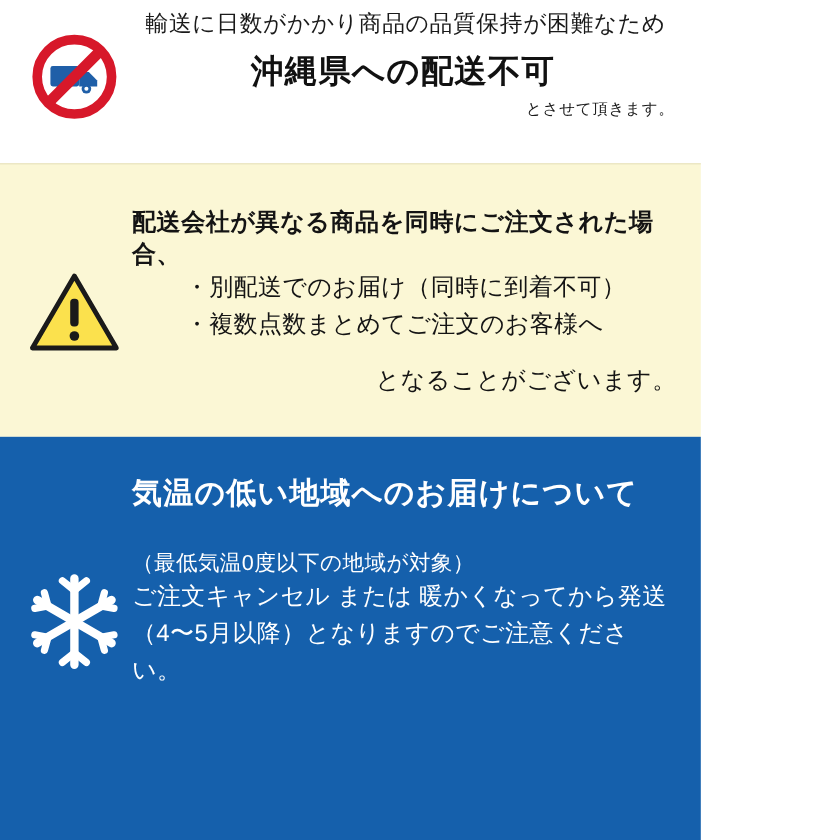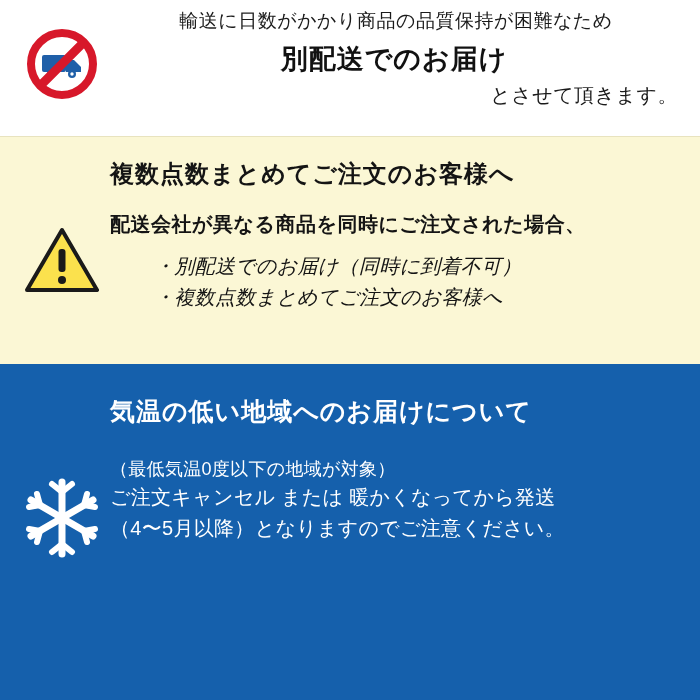--- a/index.html
+++ b/index.html
@@ -4,21 +4,21 @@
 <style>
   * { box-sizing: border-box; margin: 0; padding: 0; }
   html, body {
     width: 700px;
     height: 700px;
     font-family: "Liberation Sans", sans-serif;
     background: #ffffff;
     overflow: hidden;
   }
   .page {
-    width: 700px;
+    width: 584px;
     height: 700px;
     display: flex;
     flex-direction: column;
   }
 
   
   .sec-okinawa {
     background: #ffffff;
     height: 136px;
     display: flex;
@@ -47,21 +47,21 @@
   .ok-line2 {
     font-size: 27px;
     font-weight: bold;
     color: #111111;
     text-align: center;
     letter-spacing: 1px;
     margin-top: 10px;
     line-height: 1.2;
   }
   .ok-line3 {
-    font-size: 20px;
+    font-size: 13px;
     color: #1a1a1a;
     text-align: right;
     margin-top: 8px;
     letter-spacing: 0.5px;
     line-height: 1.2;
   }
 
   
   .no-truck {
     position: relative;
@@ -97,23 +97,21 @@
   }
   .multi-sub {
     font-size: 20px;
     font-weight: bold;
     color: #141414;
     margin-top: 22px;
     letter-spacing: 0.5px;
     line-height: 1.3;
   }
   .multi-bullets {
-    margin-top: 14px;
     padding-left: 44px;
-    font-style: italic;
   }
   .multi-bullets li {
     list-style: none;
     font-size: 20px;
     color: #141414;
     line-height: 1.55;
     letter-spacing: 0.3px;
   }
   .multi-foot {
     font-size: 20px;
@@ -190,42 +188,42 @@
             <circle cx="30" cy="22" r="4" fill="#1f5fa8"></circle>
             <circle cx="9" cy="22" r="1.7" fill="#ffffff"></circle>
             <circle cx="30" cy="22" r="1.7" fill="#ffffff"></circle>
           </g>
           <rect x="3" y="31.5" width="66" height="9" rx="1" transform="rotate(-45 36 36)" fill="#d7182a"></rect>
         </svg>
       </div>
     </div>
     <div class="text-col-1">
       <div class="ok-line1">輸送に日数がかかり商品の品質保持が困難なため</div>
-      <div class="ok-line2">別配送でのお届け</div>
+      <div class="ok-line2">沖縄県への配送不可</div>
       <div class="ok-line3">とさせて頂きます。</div>
     </div>
   </section>
 
   <section class="sec-multi">
     <div class="icon-col-2">
       <div class="warn">
         <svg width="74" height="66" viewBox="0 0 74 66">
           <path d="M37 3 L72 63 L2 63 Z" fill="#fbe14d" stroke="#1a1a1a" stroke-width="4" stroke-linejoin="round"></path>
           <rect x="33.5" y="22" width="7" height="23" rx="3" fill="#1a1a1a"></rect>
           <circle cx="37" cy="53" r="4" fill="#1a1a1a"></circle>
         </svg>
       </div>
     </div>
     <div class="text-col-2">
-      <div class="multi-head">複数点数まとめてご注文のお客様へ</div>
       <div class="multi-sub">配送会社が異なる商品を同時にご注文された場合、</div>
       <ul class="multi-bullets">
         <li>・別配送でのお届け（同時に到着不可）</li>
         <li>・複数点数まとめてご注文のお客様へ</li>
       </ul>
+      <div class="multi-foot">となることがございます。</div>
     </div>
   </section>
 
   <section class="sec-cold">
     <div class="icon-col-3">
       <div class="snow">
         <svg width="84" height="84" viewBox="0 0 84 84">
           <g stroke="#ffffff" stroke-width="7" stroke-linecap="round" fill="none">
             <line x1="42" y1="6" x2="42" y2="78"></line>
             <line x1="11" y1="24" x2="73" y2="60"></line>

